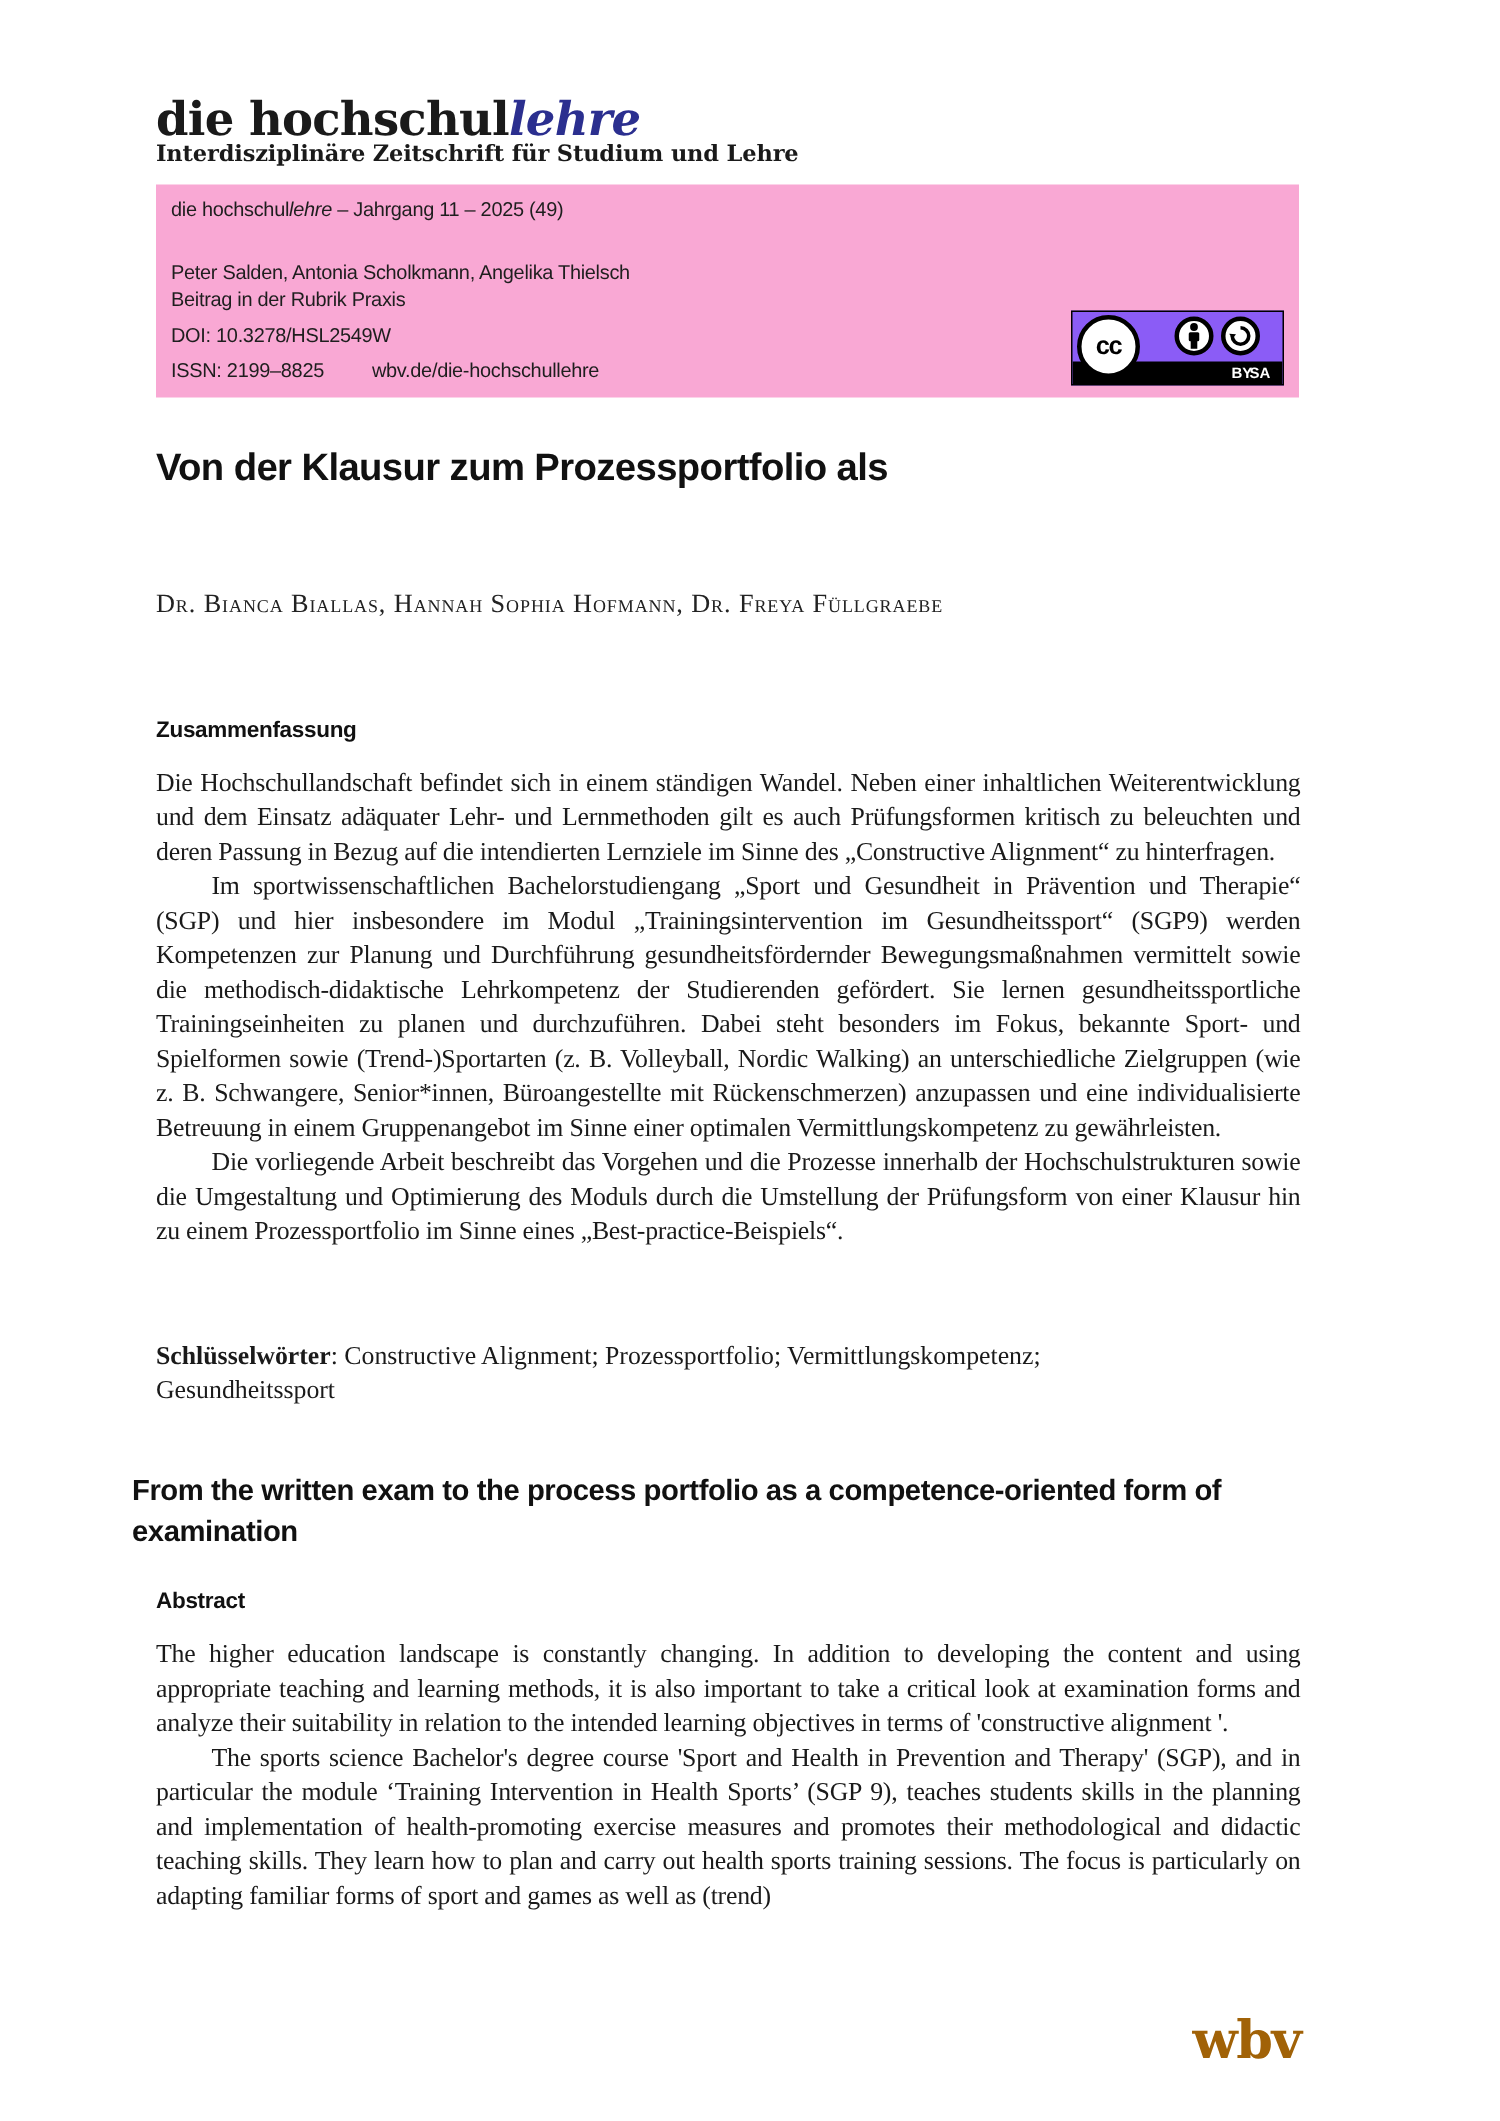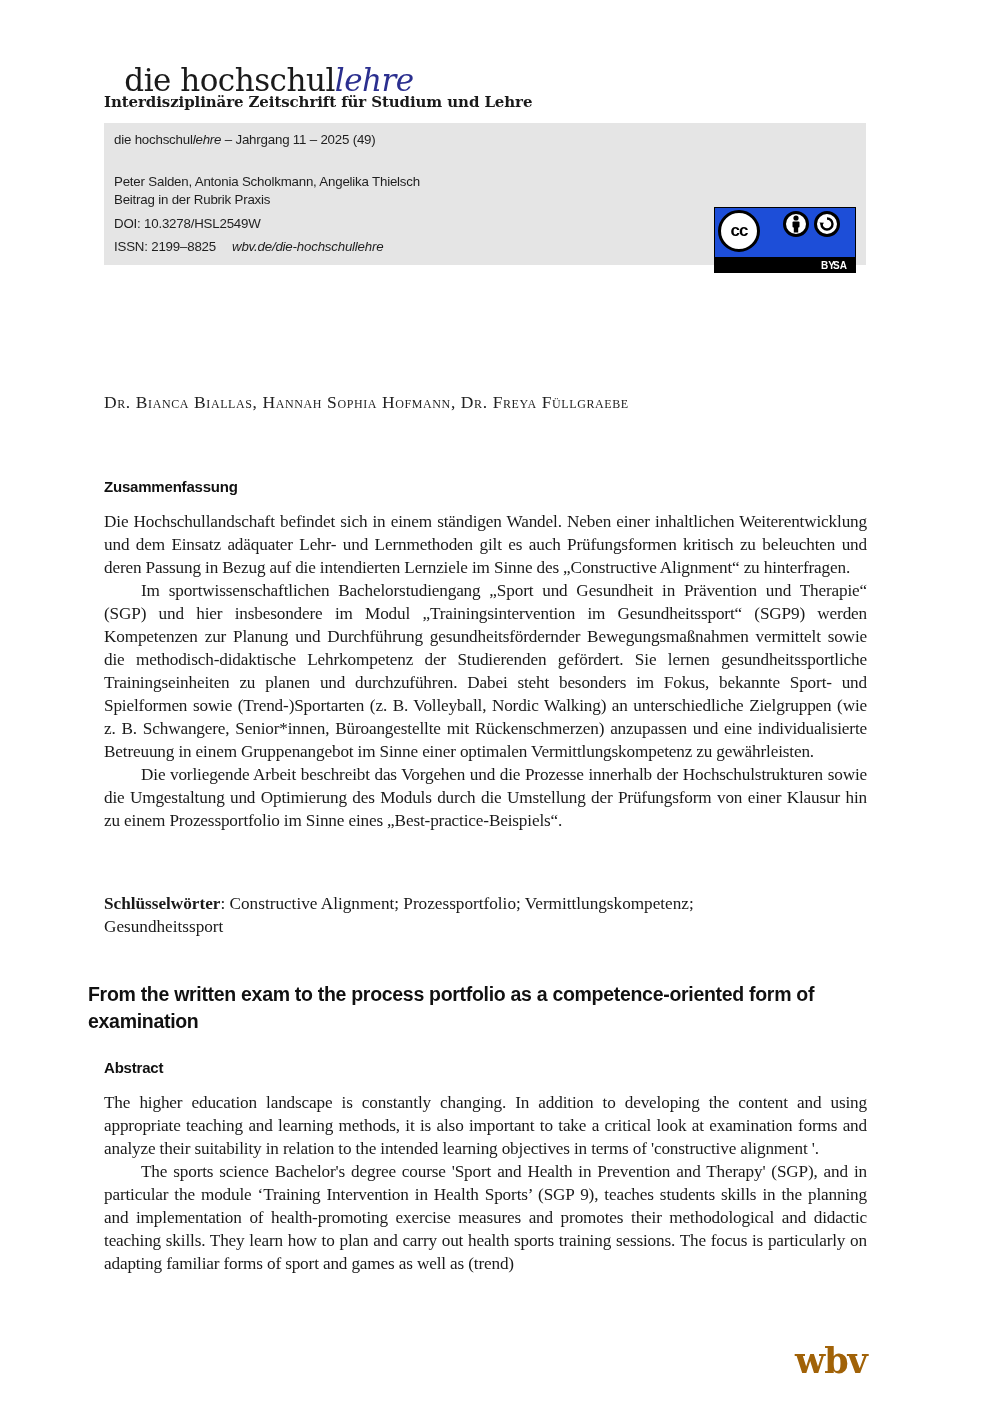--- a/index.html
+++ b/index.html
@@ -1,31 +1,31 @@
 <!DOCTYPE html>
 <html><head>
 <meta charset="utf-8">
 <style>
   html, body { margin: 0; padding: 0; background: #ffffff; }
   body { width: 1000px; height: 1414px; position: relative; overflow: hidden; color: #111; }
 
   
   .masthead { position: absolute; left: 104px; top: 64px; width: 330px; }
-  .mast-title { font-family: "DejaVu Serif", serif; font-weight: normal; font-size: 31px; line-height: 32px; letter-spacing: -0.5px; color: #1a1a1a; white-space: nowrap; text-align: center; }
+  .mast-title { font-family: "DejaVu Serif", serif; font-weight: bold; font-size: 31px; line-height: 32px; letter-spacing: -0.5px; color: #1a1a1a; white-space: nowrap; }
   .mast-title .accent { font-style: italic; color: #2b2f8f; }
   .mast-sub { font-family: "DejaVu Serif", serif; font-weight: bold; font-size: 15px; line-height: 12px; color: #1a1a1a; white-space: nowrap; letter-spacing: -0.1px; }
 
   
-  .infobox { position: absolute; left: 104px; top: 123px; width: 762px; height: 142px; background: #e5e5e5; }
+  .infobox { position: absolute; left: 104px; top: 123px; width: 762px; height: 142px; background: #f9a8d4; }
   .infobox .line { position: absolute; left: 10px; font-family: "Liberation Sans", sans-serif; font-size: 13.3px; color: #1e1e1e; white-space: nowrap; letter-spacing: -0.2px; }
   .infobox .line i { font-style: italic; }
-  .issn-url { margin-left: 16px; font-style: italic; }
+  .issn-url { margin-left: 32px; }
 
   
-  .cc-badge { position: absolute; left: 714px; top: 207px; width: 142px; height: 66px; background: #1d4ed8; border: 1.5px solid #000; box-sizing: border-box; overflow: hidden; }
+  .cc-badge { position: absolute; left: 714px; top: 207px; width: 142px; height: 50px; background: #8b5cf6; border: 1.5px solid #000; box-sizing: border-box; overflow: hidden; }
   .cc-badge .bar { position: absolute; left: 0; right: 0; bottom: 0; height: 15px; background: #000; }
   .cc-badge .lbl { position: absolute; bottom: 1px; font-family: "Liberation Sans", sans-serif; font-weight: bold; font-size: 10px; color: #fff; }
   .cc-circle { position: absolute; border-radius: 50%; background: #fff; border: 3px solid #000; box-sizing: border-box; display: flex; align-items: center; justify-content: center; font-family: "Liberation Sans", sans-serif; font-weight: bold; color: #000; }
 
   
   .title { position: absolute; left: 104px; top: 294px; width: 780px; font-family: "Liberation Sans", sans-serif; font-weight: bold; font-size: 25.5px; line-height: 37px; color: #111; letter-spacing: -0.4px; }
   .authors { position: absolute; left: 104px; top: 392px; font-family: "Liberation Serif", serif; font-variant: small-caps; font-size: 17.5px; color: #222; letter-spacing: 0.6px; white-space: nowrap; }
 
   .heading { position: absolute; left: 104px; font-family: "Liberation Sans", sans-serif; font-weight: bold; font-size: 15px; color: #111; letter-spacing: -0.2px; }
 
@@ -70,20 +70,21 @@
     <svg width="16" height="16" viewBox="0 0 16 16">
       <path d="M8 2.5 A5.5 5.5 0 1 1 2.5 8" fill="none" stroke="#000" stroke-width="2.4"></path>
       <path d="M0.5 6.5 L2.5 10 L5 6.8 Z" fill="#000"></path>
     </svg>
   </div>
   <span class="lbl" style="left:69px;margin-left:37px;">BY</span>
   <span class="lbl" style="left:102px;margin-left:16px;">SA</span>
 </div>
 
 <div class="title">
+  <div>Von der Klausur zum Prozessportfolio als</div>
 </div>
 <div class="authors">Dr. Bianca Biallas, Hannah Sophia Hofmann, Dr. Freya Füllgraebe</div>
 
 <div class="heading" style="top:478px;">Zusammenfassung</div>
 <div class="para" style="top:510px;">
   <span class="noindent">Die Hochschullandschaft befindet sich in einem ständigen Wandel. Neben einer inhaltlichen Weiterentwicklung und dem Einsatz adäquater Lehr- und Lernmethoden gilt es auch Prüfungsformen kritisch zu beleuchten und deren Passung in Bezug auf die intendierten Lernziele im Sinne des „Constructive Alignment“ zu hinterfragen.</span>
   <span class="indent">Im sportwissenschaftlichen Bachelorstudiengang „Sport und Gesundheit in Prävention und Therapie“ (SGP) und hier insbesondere im Modul „Trainingsintervention im Gesundheitssport“ (SGP9) werden Kompetenzen zur Planung und Durchführung gesundheitsfördernder Bewegungsmaßnahmen vermittelt sowie die methodisch-didaktische Lehrkompetenz der Studierenden gefördert. Sie lernen gesundheitssportliche Trainingseinheiten zu planen und durchzuführen. Dabei steht besonders im Fokus, bekannte Sport- und Spielformen sowie (Trend-)Sportarten (z. B. Volleyball, Nordic Walking) an unterschiedliche Zielgruppen (wie z. B. Schwangere, Senior*innen, Büroangestellte mit Rückenschmerzen) anzupassen und eine individualisierte Betreuung in einem Gruppenangebot im Sinne einer optimalen Vermittlungskompetenz zu gewährleisten.</span>
   <span class="indent">Die vorliegende Arbeit beschreibt das Vorgehen und die Prozesse innerhalb der Hochschulstrukturen sowie die Umgestaltung und Optimierung des Moduls durch die Umstellung der Prüfungsform von einer Klausur hin zu einem Prozessportfolio im Sinne eines „Best-practice-Beispiels“.</span>
 </div>
 

